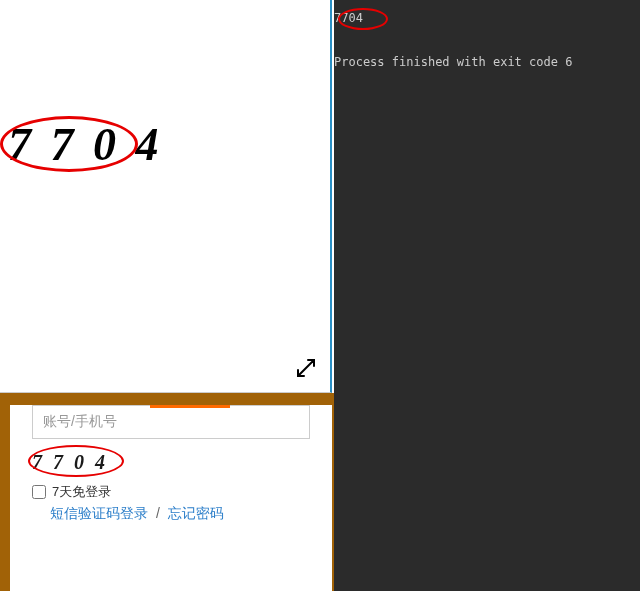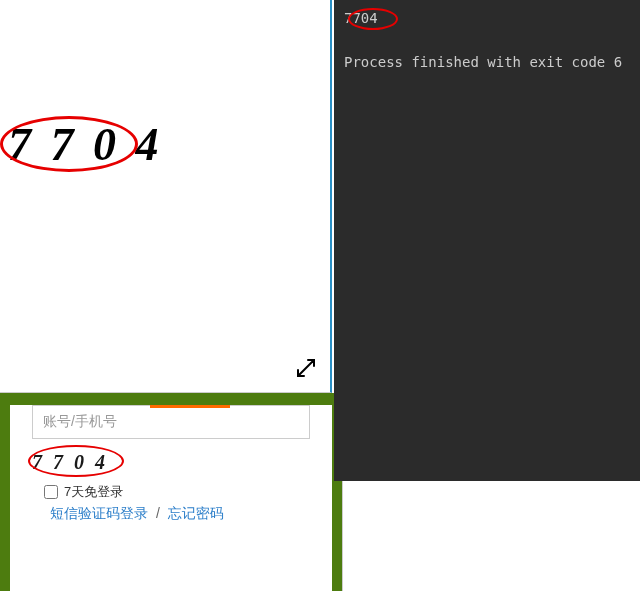--- a/index.html
+++ b/index.html
@@ -48,21 +48,21 @@
       width: 24px;
       height: 24px;
     }
     .resize-icon svg { width: 100%; height: 100%; }
     .form-area {
       position: absolute;
       left: 0;
       top: 393px;
       width: 343px;
       height: 198px;
-      background: #4d7c0f;
+      background: #a16207;
       border-right: 1px solid #ccc;
     }
     .form-inner {
       background: #fff;
       margin: 3px 10px 0 10px;
       padding: 0;
       position: relative;
       height: 195px;
     }
     .orange-bar {
@@ -104,21 +104,21 @@
       position: absolute;
       left: -4px;
       top: -2px;
       width: 96px;
       height: 32px;
       border: 2.5px solid #e60000;
       border-radius: 50%;
       pointer-events: none;
     }
     .checkbox-row {
-      margin: 6px 22px 4px 34px;
+      margin: 6px 22px 4px 22px;
       display: flex;
       align-items: center;
       font-size: 13px;
       color: #333;
     }
     .checkbox-row input {
       width: 14px;
       height: 14px;
       margin-right: 6px;
     }
@@ -127,26 +127,26 @@
       font-size: 14px;
       color: #2b7ec9;
     }
     .link-row .sep { color: #666; margin: 0 4px; }
     .link-row span.link { cursor: pointer; }
     .right-panel {
       position: absolute;
       left: 334px;
       top: 0;
       width: 306px;
-      height: 481px;
+      height: 591px;
       background: #2b2b2b;
       color: #ccc;
       font-family: 'Consolas', 'Monaco', monospace;
-      font-size: 14px;
-      padding: 6px 10px;
+      font-size: 12px;
+      padding: 6px 0;
     }
     .console-line {
       white-space: pre;
       line-height: 20px;
       margin-top: 2px;
     }
     .ellipse-console {
       position: absolute;
       left: 4px;
       top: 0px;

